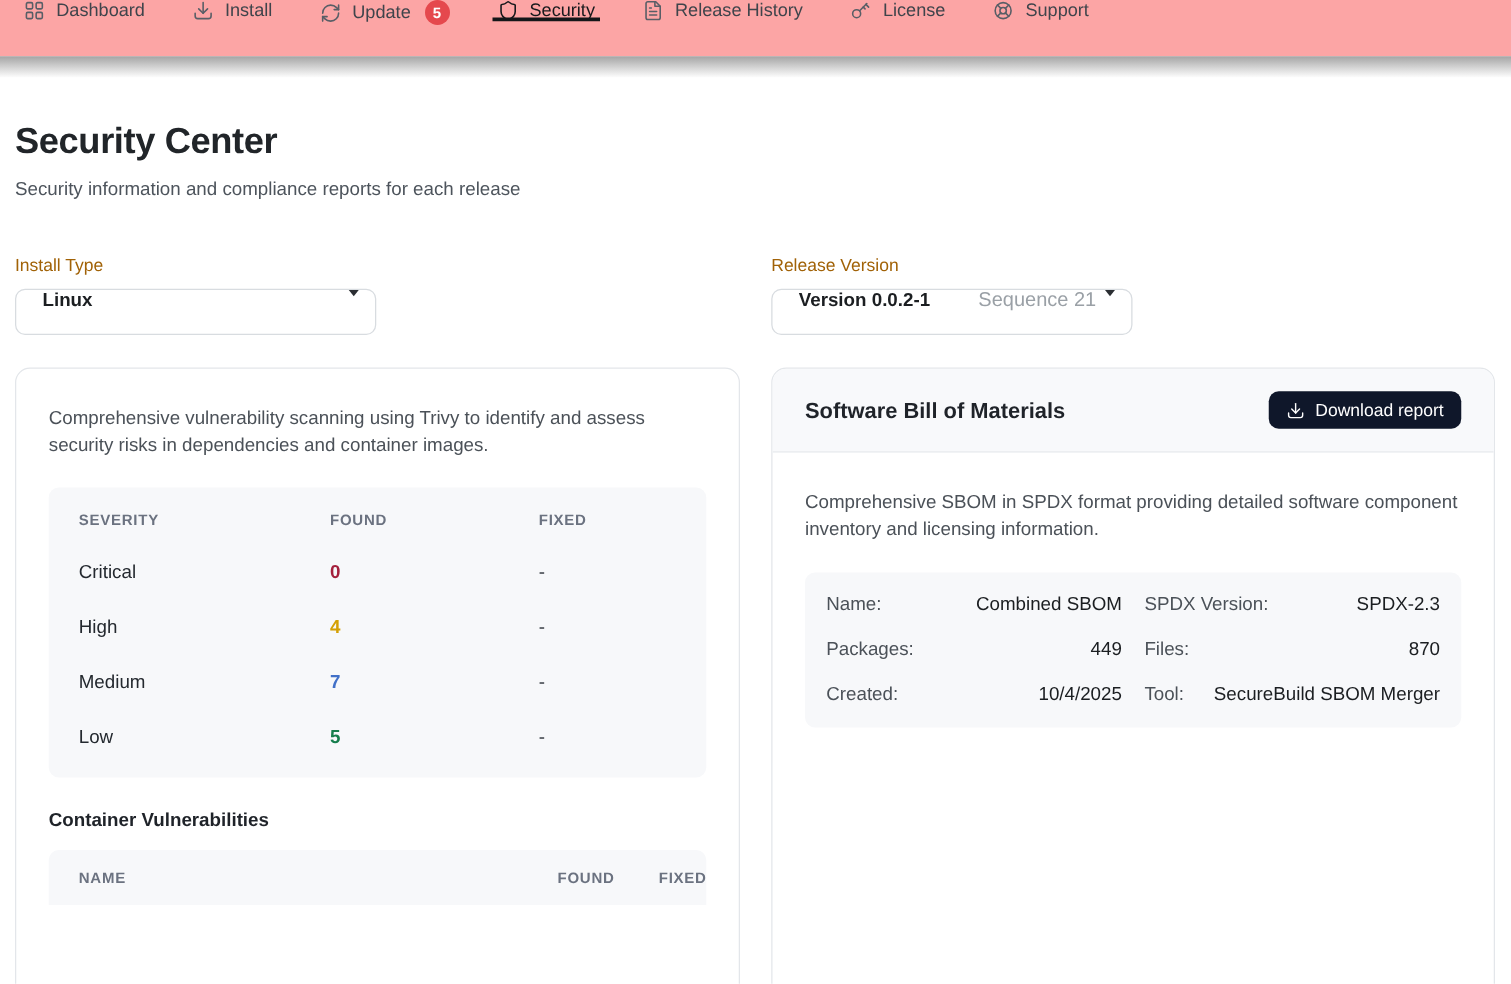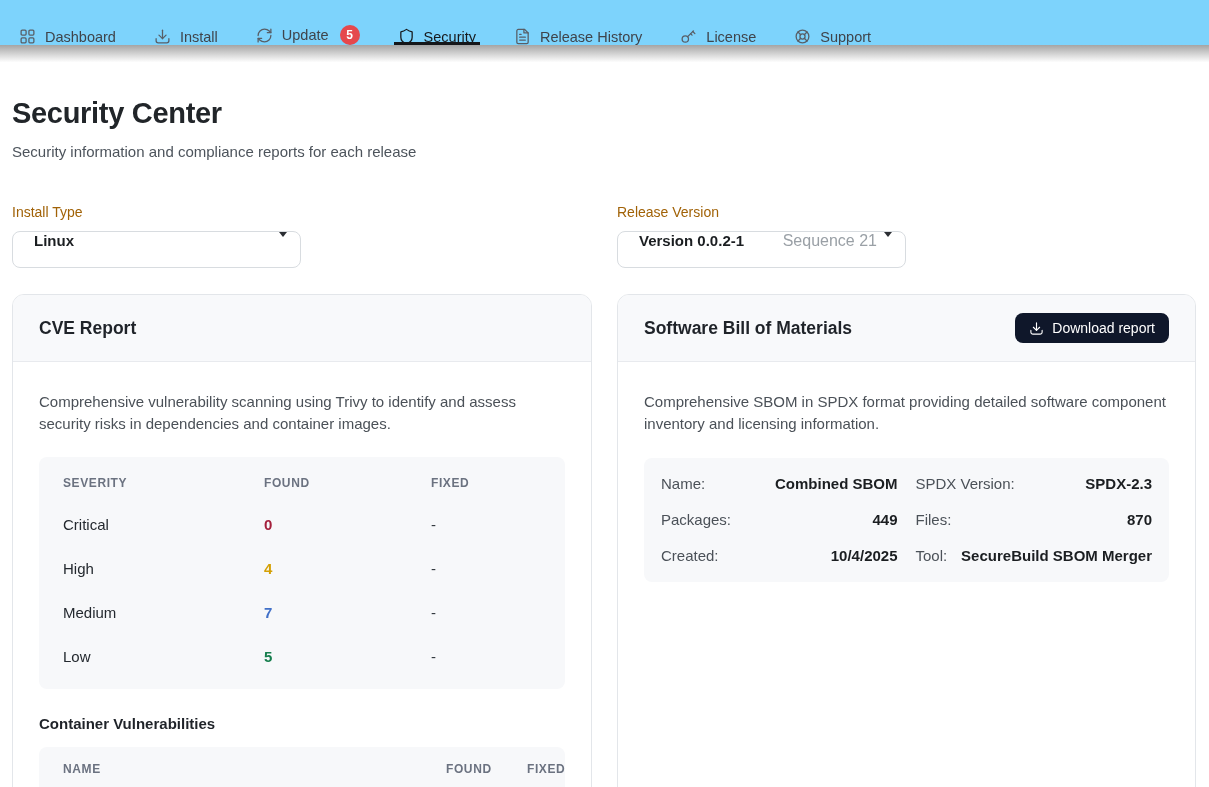--- a/index.html
+++ b/index.html
@@ -5,23 +5,23 @@
   * { box-sizing: border-box; margin: 0; padding: 0; }
   html, body { width: 1209px; height: 787px; overflow: hidden; }
   body {
     font-family: "Liberation Sans", sans-serif;
     background: #ffffff;
     color: #1f2329;
   }
   
   .topnav {
     height: 45px;
-    background: #7dd3fc;
-    display: flex;
-    align-items: flex-end;
+    background: #fca5a5;
+    display: flex;
+    align-items: flex-start;
     padding: 0 4px;
   }
   .nav-item {
     display: flex;
     align-items: center;
     gap: 9px;
     padding: 0 15px;
     margin-right: 8px;
     font-size: 14.5px;
     color: #3f444b;
@@ -180,21 +180,21 @@
     column-gap: 18px;
   }
   .sbom-cell {
     height: 36px;
     display: flex;
     align-items: center;
     justify-content: space-between;
     font-size: 15px;
   }
   .sbom-label { color: #4b5158; }
-  .sbom-value { font-weight: 700; color: #1b1e21; text-align: center; }
+  .sbom-value { font-weight: 400; color: #1b1e21; text-align: center; }
   svg { fill: none; stroke-width: 1.8; stroke-linecap: round; stroke-linejoin: round; }
 </style>
 </head>
 <body>
 
 <nav class="topnav">
   <div class="nav-item">
     <svg viewBox="0 0 24 24">
         <rect x="3" y="3" width="7" height="7" rx="1.5"></rect>
         <rect x="14" y="3" width="7" height="7" rx="1.5"></rect>
@@ -279,23 +279,20 @@
         <span class="select-value">Version 0.0.2-1</span>
         <span class="select-sub">Sequence 21</span>
         <span class="caret"></span>
       </div>
     </div>
   </div>
 
   <div class="two-col cards">
 
     <section class="card">
-      <div class="card-header">
-        <span class="card-title">CVE Report</span>
-      </div>
       <div class="card-body">
         <p class="card-desc">Comprehensive vulnerability scanning using Trivy to identify and assess security risks in dependencies and container images.</p>
 
         <div class="sev-table">
           <div class="sev-row head">
             <span>SEVERITY</span>
             <span>FOUND</span>
             <span>FIXED</span>
           </div>
           <div class="sev-row">

